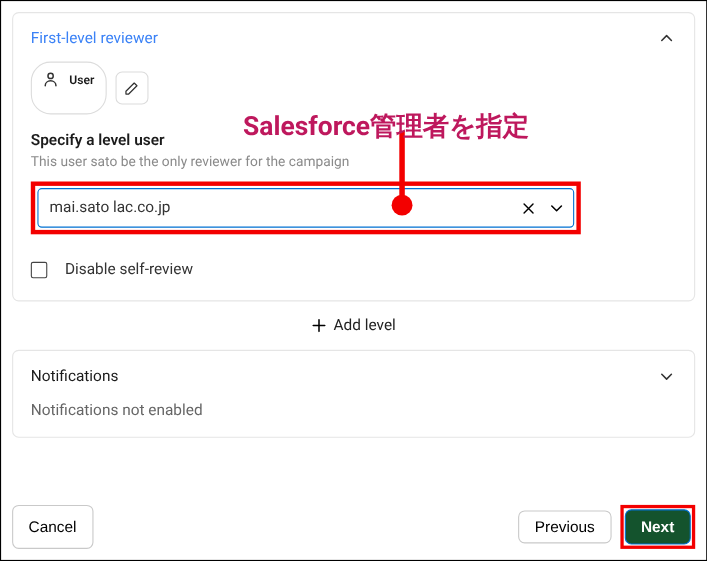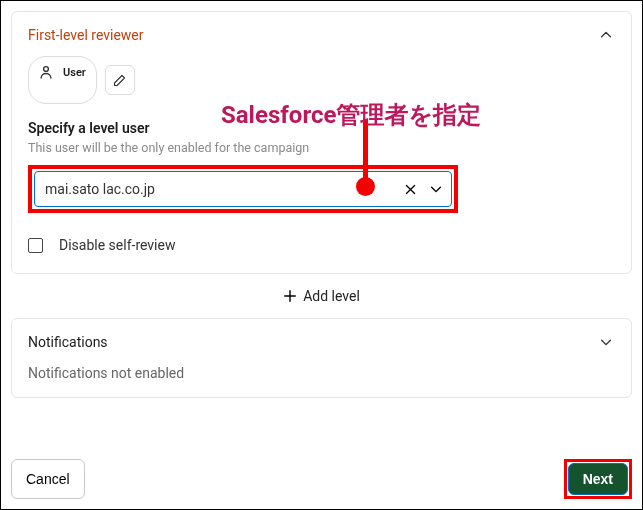--- a/index.html
+++ b/index.html
@@ -23,21 +23,21 @@
     position: relative;
   }
   .panel-header {
     display: flex;
     justify-content: space-between;
     align-items: center;
     margin-bottom: 12px;
   }
   .panel-title {
     font-size: 14px;
-    color: #c2410c;
+    color: #3b82f6;
   }
   .chev-btn {
     width: 18px;
     height: 18px;
     display: flex;
     align-items: center;
     justify-content: center;
     cursor: pointer;
     color: #333;
   }
@@ -75,21 +75,21 @@
   }
   .field-help {
     font-size: 12.5px;
     color: #8a8a8a;
     margin-top: 4px;
     margin-bottom: 10px;
   }
   .combo-outer {
     border: 4px solid #f30000;
     padding: 2px;
-    width: 430px;
+    width: 500px;
   }
   .combo {
     display: flex;
     align-items: center;
     border: 1.5px solid #0070d2;
     border-radius: 4px;
     height: 36px;
     padding: 0 8px 0 10px;
     background: #fff;
   }
@@ -232,21 +232,21 @@
       <span>User</span>
     </div>
     <div class="edit-btn">
       <svg width="15" height="15" viewBox="0 0 24 24" fill="none" stroke="#333" stroke-width="1.8" stroke-linecap="round" stroke-linejoin="round">
           <path d="M4 20h4L20 8l-4-4L4 16v4z"></path>
         </svg>
     </div>
   </div>
 
   <div class="field-label">Specify a level user</div>
-  <div class="field-help">This user will be the only enabled for the campaign</div>
+  <div class="field-help">This user sato be the only reviewer for the campaign</div>
 
   <div class="combo-outer">
     <div class="combo">
       <div class="combo-text">mai.sato lac.co.jp</div>
       <div class="combo-icons">
         <span class="ic">
           <svg width="13" height="13" viewBox="0 0 16 16">
               <path d="M3 3 L13 13 M13 3 L3 13" stroke="#000" stroke-width="1.6" stroke-linecap="round"></path>
             </svg>
         </span>
@@ -280,17 +280,18 @@
           <path d="M3 6 l5 5 l5 -5" fill="none" stroke="#333" stroke-width="1.6" stroke-linecap="round" stroke-linejoin="round"></path>
         </svg>
     </div>
   </div>
   <div class="notif-sub">Notifications not enabled</div>
 </div>
 
 <div class="footer">
   <button class="btn">Cancel</button>
   <div class="right">
+    <button class="btn">Previous</button>
     <span class="next-outer">
       <button class="btn btn-primary">Next</button>
     </span>
   </div>
 </div>
 
 </body></html>

